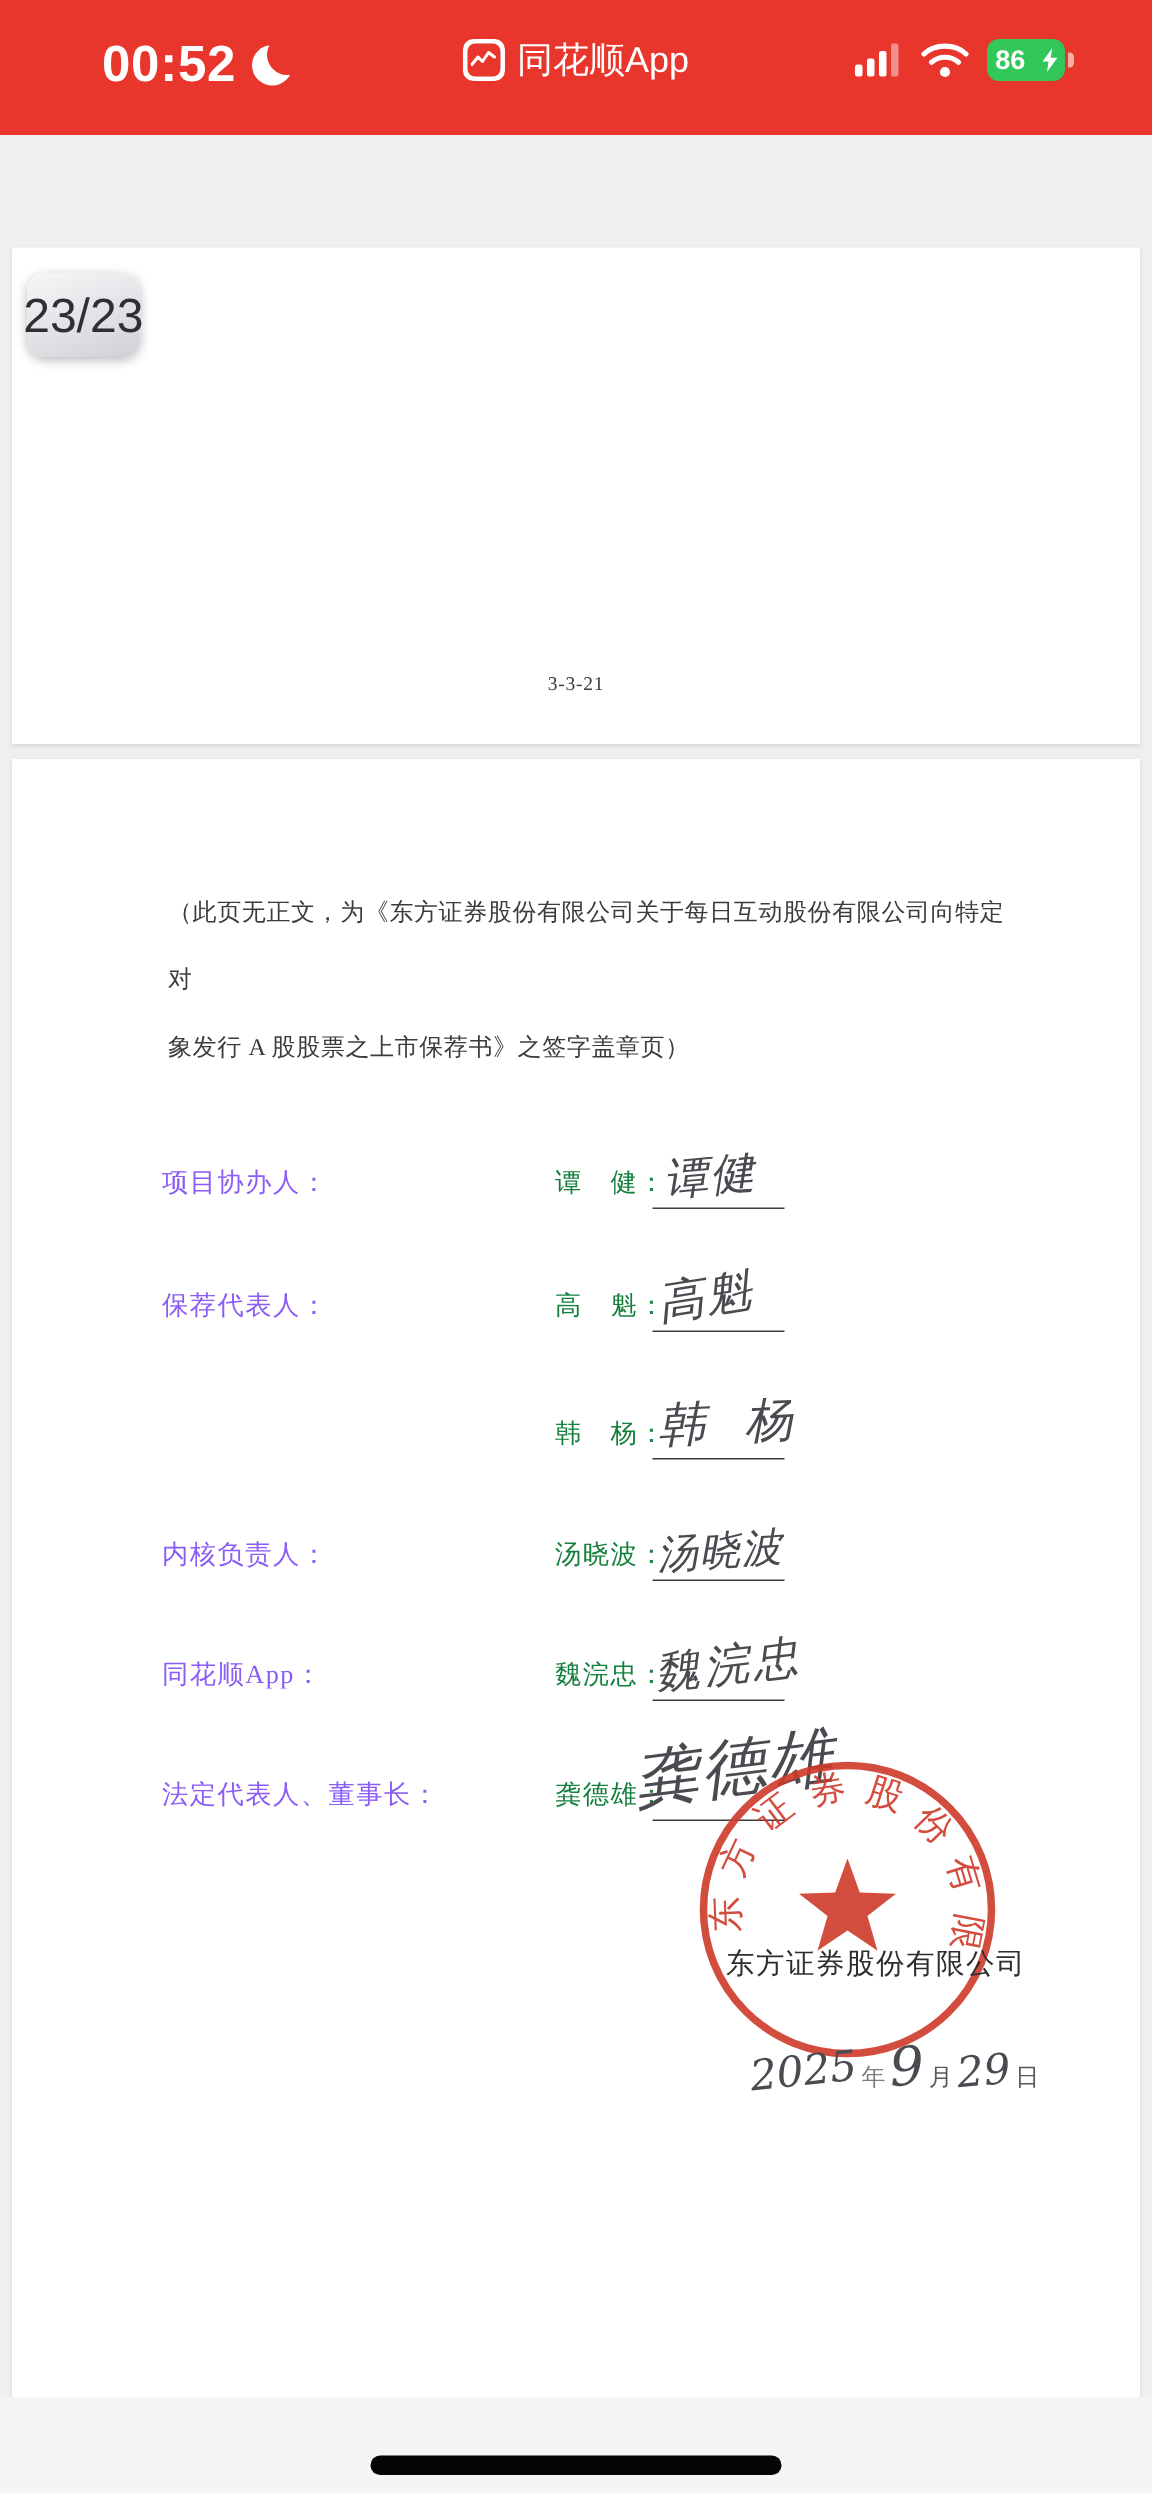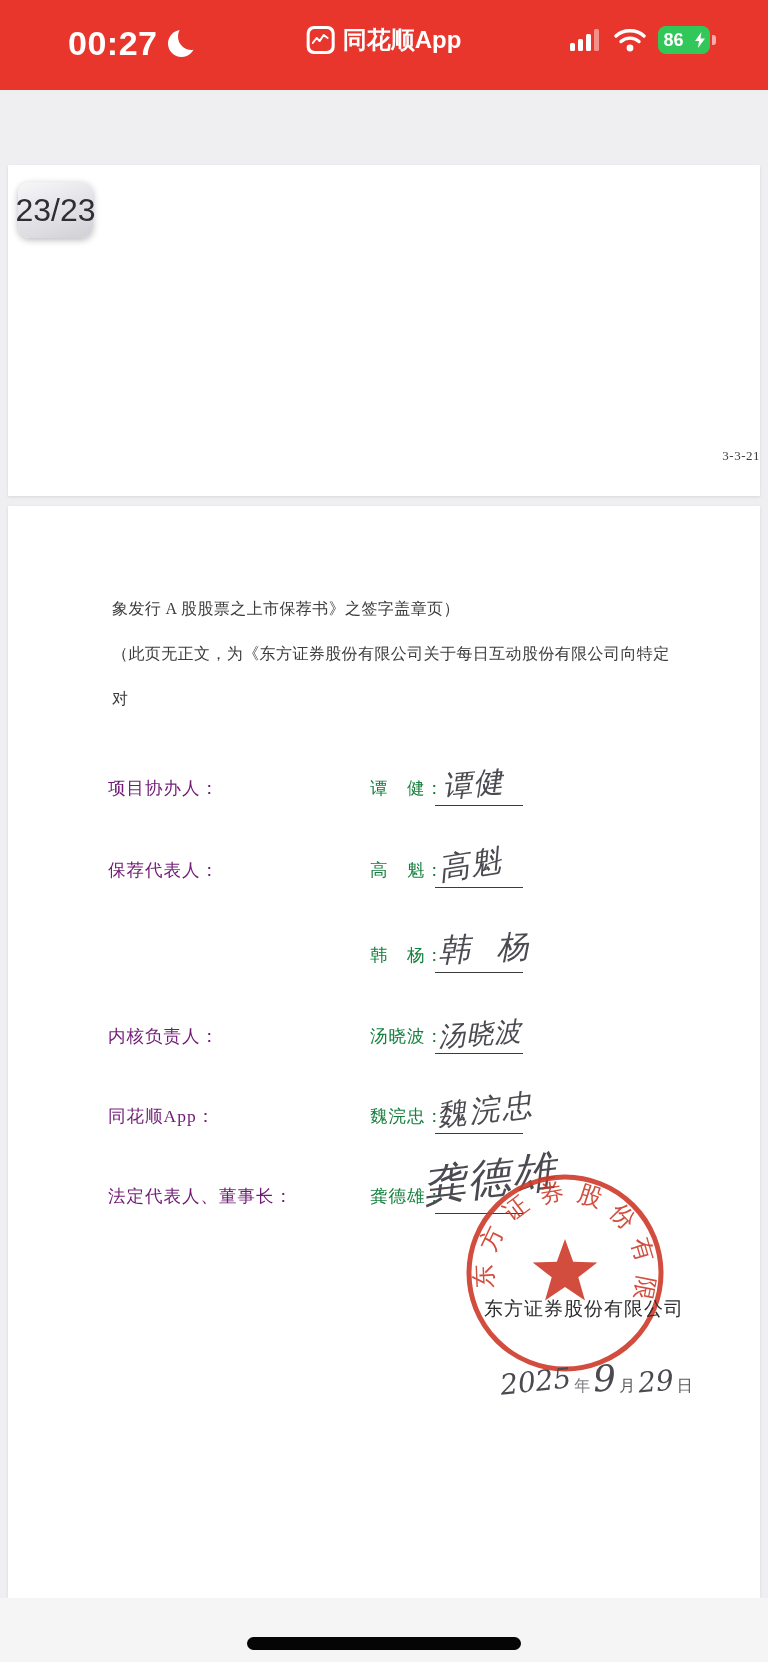--- a/index.html
+++ b/index.html
@@ -7,52 +7,52 @@
           font-family:"Liberation Sans",sans-serif;}
 
   
   .status-bar{position:absolute;left:0;top:0;width:768px;height:90px;background:#e8362d;z-index:10;}
   .time{position:absolute;left:68px;top:24px;font-size:34px;font-weight:700;color:#fff;letter-spacing:.5px;}
   .moon{position:absolute;left:168px;top:30px;width:27px;height:27px;border-radius:50%;background:#fff;}
   .moon::after{content:"";position:absolute;left:10px;top:-7px;width:27px;height:27px;border-radius:50%;background:#e8362d;}
   .center-badge{position:absolute;left:50%;top:24px;transform:translateX(-50%);display:flex;align-items:center;gap:8px;}
   .app-icon{width:28px;height:28px;border-radius:7px;background:#fff;display:flex;align-items:center;justify-content:center;}
   .app-icon .inner{width:22px;height:22px;border-radius:5px;background:#e8362d;display:flex;align-items:center;justify-content:center;}
-  .app-name{color:#fff;font-size:24px;font-weight:700;}
+  .app-name{color:#fff;font-size:24px;font-weight:400;}
   .right-icons{position:absolute;right:58px;top:26px;display:flex;align-items:center;gap:12px;}
   .battery{position:relative;width:52px;height:28px;border-radius:8px;background:#32c759;color:#fff;
            display:flex;align-items:center;justify-content:center;font-size:18px;font-weight:700;gap:11px;}
   .battery::after{content:"";position:absolute;right:-6px;top:9px;width:4px;height:10px;background:rgba(255,255,255,.6);border-radius:0 3px 3px 0;}
 
   
   .nav-bar{position:absolute;left:0;top:90px;width:768px;height:75px;background:#e8362d;z-index:10;}
   .back-btn{position:absolute;left:30px;top:14px;width:44px;height:48px;display:flex;align-items:center;justify-content:center;cursor:pointer;}
   .nav-title{position:absolute;left:0;right:0;top:16px;text-align:center;font-size:33px;font-weight:600;color:#fff;}
   .share-btn{position:absolute;right:28px;top:13px;width:46px;height:48px;display:flex;align-items:center;justify-content:center;cursor:pointer;}
 
   
   .viewer{position:absolute;left:0;top:165px;width:768px;height:1433px;}
   .page{position:absolute;left:8px;width:752px;background:#fff;box-shadow:0 1px 3px rgba(0,0,0,.10);}
   .page1{top:0;height:331px;}
   .page2{top:341px;height:1092px;}
-  .page-num{position:absolute;left:0;right:0;text-align:right;font-family:"Liberation Serif","DejaVu Serif",serif;
+  .page-num{position:absolute;left:0;right:0;text-align:center;font-family:"Liberation Serif","DejaVu Serif",serif;
             font-size:13px;color:#3a3a3c;letter-spacing:.5px;}
   .page1 .page-num{top:283px;}
   .page2 .page-num{top:1013px;}
 
   .page-badge{position:absolute;left:18px;top:17px;width:75px;height:56px;border-radius:12px;
               background:linear-gradient(160deg,#f7f7f9 0%,#dcdce1 70%,#cfcfd5 100%);
               box-shadow:0 2px 7px rgba(0,0,0,.28);display:flex;align-items:center;justify-content:center;
               font-size:32px;color:#2e2e33;z-index:5;}
 
   
   .doc{font-family:"Liberation Serif","DejaVu Serif",serif;color:#3c3c3f;}
   .disclaimer{position:absolute;left:104px;top:80px;width:570px;font-size:16px;line-height:45px;letter-spacing:.4px;}
   .sig-row{position:absolute;left:100px;width:600px;height:46px;font-size:17.5px;letter-spacing:1px;}
-  .sig-row .role{position:absolute;left:0;top:0;color:#701a75;}
+  .sig-row .role{position:absolute;left:0;top:0;color:#8b5cf6;}
   .sig-row .name{position:absolute;left:262px;top:0;color:#15803d;}
   .sig-line{position:absolute;left:327px;top:29px;width:88px;border-bottom:1.6px solid #3c3c3e;}
   .hw{font-family:"DejaVu Serif","Liberation Serif",serif;font-style:italic;color:#4a4a50;}
   .sig{position:absolute;white-space:nowrap;}
   .row-0 .sig{left:334px;top:-12px;font-size:30px;transform:rotate(-5deg);}
   .row-1 .sig{left:330px;top:-14px;font-size:31px;transform:rotate(-9deg);}
   .row-2 .sig{left:330px;top:-16px;font-size:32px;transform:rotate(-3deg);letter-spacing:8px;}
   .row-3 .sig{left:330px;top:-8px;font-size:27px;transform:rotate(-4deg);}
   .row-4 .sig{left:328px;top:-14px;font-size:30px;transform:rotate(-7deg);letter-spacing:3px;}
   .row-5 .sig{left:314px;top:-34px;font-size:43px;transform:rotate(-7deg);letter-spacing:2px;}
@@ -70,21 +70,21 @@
   
   .footer-area{position:absolute;left:0;top:1598px;width:768px;height:64px;background:#f5f5f6;}
   .home-indicator{position:absolute;left:247px;top:1637px;width:274px;height:13px;border-radius:7px;background:#050505;}
 </style>
 </head>
 <body>
 
 <div class="screen">
 
   <div class="status-bar">
-    <div class="time">00:27</div>
+    <div class="time">00:52</div>
     <div class="moon"></div>
     <div class="center-badge">
       <div class="app-icon">
         <div class="inner">
           <svg width="18" height="14" viewBox="0 0 18 14">
               <polyline points="1,10 5,5 8,8 12,2 16,5" fill="none" stroke="#fff" stroke-width="2" stroke-linecap="round" stroke-linejoin="round"></polyline>
             </svg>
         </div>
       </div>
       <div class="app-name">同花顺App</div>
@@ -115,22 +115,22 @@
 
     <div class="page-badge">23/23</div>
 
     <div class="page page1 doc">
       <div class="page-num">3-3-21</div>
     </div>
 
     <div class="page page2 doc">
 
       <div class="disclaimer">
+        <div>（此页无正文，为《东方证券股份有限公司关于每日互动股份有限公司向特定对</div>
         <div>象发行 A 股股票之上市保荐书》之签字盖章页）</div>
-        <div>（此页无正文，为《东方证券股份有限公司关于每日互动股份有限公司向特定对</div>
       </div>
 
       <div class="sig-row row-0" style="top:270px">
         <span class="role">项目协办人：</span>
         <span class="name">谭　健：</span>
         <span class="sig-line"></span>
         <span class="sig hw">谭健</span>
       </div>
 
       <div class="sig-row row-1" style="top:352px">

